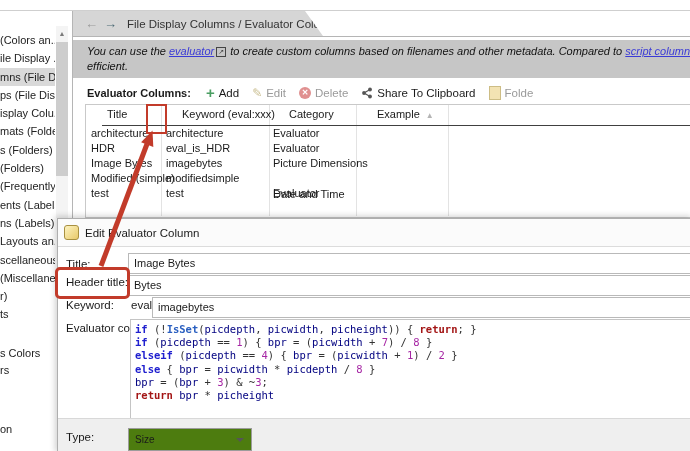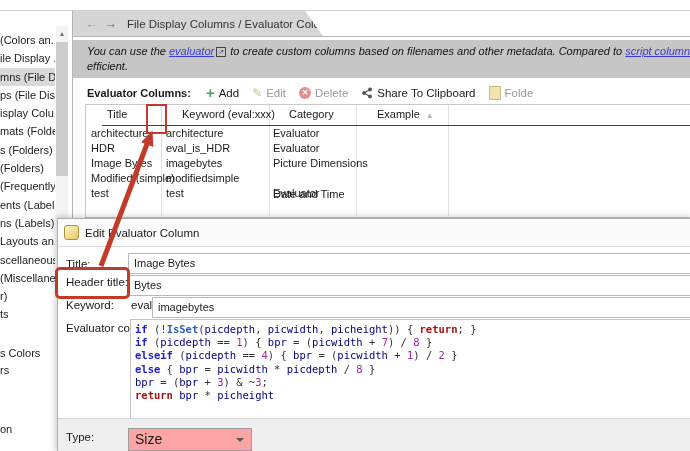--- a/index.html
+++ b/index.html
@@ -68,22 +68,22 @@
             background:#fff;font-family:"DejaVu Sans Mono",monospace;font-size:10.5px;line-height:13.2px;
             padding:3px 0 0 4px;overflow:hidden;white-space:pre;}
   .tok-kw{color:#2020cf;font-weight:bold;}
   .tok-fn{color:#2a5fc0;font-weight:bold;}
   .tok-var{color:#000080;font-weight:normal;}
   .tok-num{color:#a626a4;}
   .tok-ret{color:#a31515;font-weight:bold;}
   .tok-pl{color:#333;}
   .dlg-footer{position:absolute;left:0;top:199px;width:100%;height:35px;background:#efefef;
               border-top:1px solid #d8d8d8;}
-  .type-select{position:absolute;left:70px;top:9px;width:116px;height:21px;background:#fca5a5;
-               border:1px solid #9c9c9c;font-size:14px;line-height:21px;padding-left:6px;cursor:pointer;}
+  .type-select{position:absolute;left:70px;top:9px;width:116px;height:21px;background:#4d7c0f;
+               border:1px solid #9c9c9c;font-size:10px;line-height:21px;padding-left:6px;cursor:pointer;}
   .chev{position:absolute;right:7px;top:9px;width:0;height:0;border-left:4px solid transparent;
         border-right:4px solid transparent;border-top:4px solid #555;}
   
   .anno-box1{position:absolute;left:146px;top:104px;width:17px;height:26px;border:2px solid #c23b2a;}
   .anno-box2{position:absolute;left:55px;top:267px;width:69px;height:26px;border:3px solid #c23b2a;border-radius:5px;}
   .anno-svg{position:absolute;left:0;top:0;width:690px;height:451px;pointer-events:none;}
 </style>
 </head>
 <body>
 

